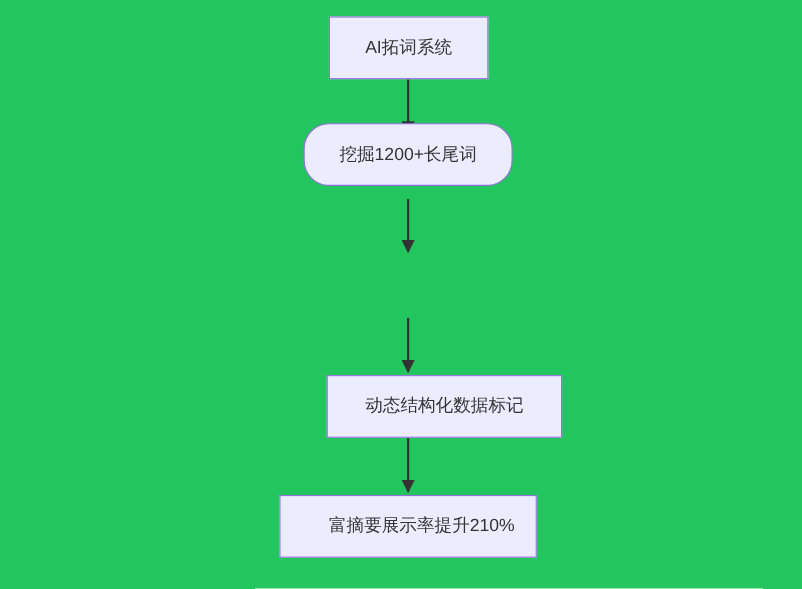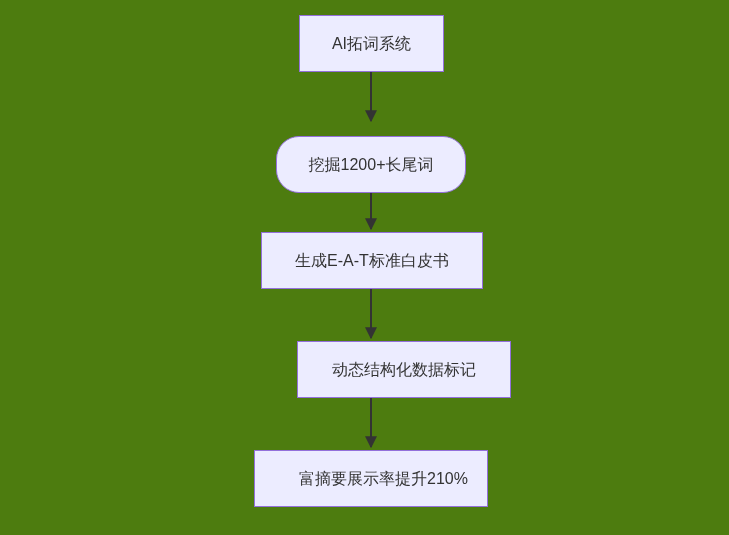--- a/index.html
+++ b/index.html
@@ -5,21 +5,21 @@
   html, body {
     margin: 0;
     padding: 0;
     background: #f9f9f9;
     font-family: "Liberation Sans", "DejaVu Sans", sans-serif;
   }
   .canvas {
     position: relative;
     width: 729px;
     height: 535px;
-    background: #4d7c0f;
+    background: #22c55e;
     overflow: hidden;
   }
   .edges {
     position: absolute;
     left: 0;
     top: 0;
     width: 729px;
     height: 535px;
     pointer-events: none;
   }
@@ -32,21 +32,21 @@
     font-size: 16px;
     line-height: 1;
     display: flex;
     align-items: center;
     justify-content: center;
     text-align: center;
     white-space: nowrap;
   }
   
   .n0 { left: 299px; top: 15px;  width: 145px; height: 57px; }
-  .n1 { left: 276px; top: 136px; width: 190px; height: 57px; border-radius: 23px; }
+  .n1 { left: 276px; top: 112px; width: 190px; height: 57px; border-radius: 23px; }
   .n2 { left: 261px; top: 232px; width: 222px; height: 57px; }
   .n3 { left: 264px; top: 341px; width: 214px; height: 57px; margin-left: 33px; }
   .n4 { left: 254px; top: 450px; width: 234px; height: 57px; padding-left: 25px; }
   .edge {
     stroke: #333333;
     stroke-width: 2;
     fill: none;
   }
 </style>
 </head>
@@ -67,23 +67,20 @@
   </svg>
 
   <div class="node n0">
     <span>AI拓词系统</span>
   </div>
 
   <div class="node n1">
     <span>挖掘1200+长尾词</span>
   </div>
 
-  <div class="node n2">
-    <span>生成E-A-T标准白皮书</span>
-  </div>
 
   <div class="node n3">
     <span>动态结构化数据标记</span>
   </div>
 
   <div class="node n4">
     <span>富摘要展示率提升210%</span>
   </div>
 
 </div>

